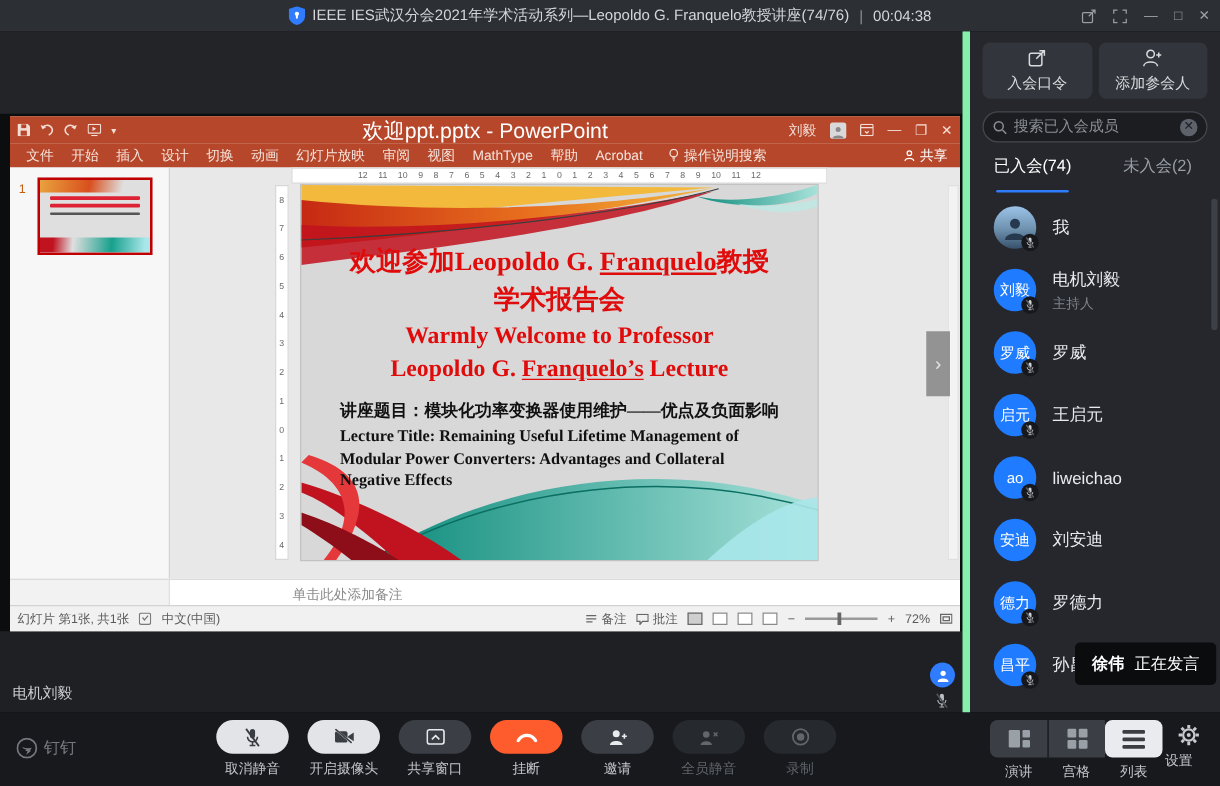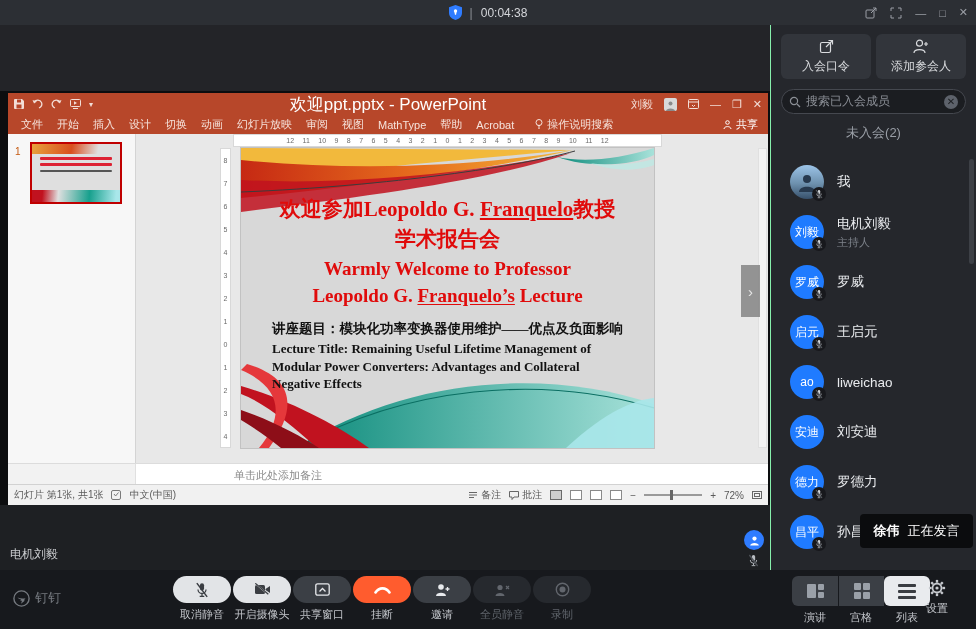--- a/index.html
+++ b/index.html
@@ -84,21 +84,21 @@
   .ppt-status { height:21px; background:#f1f1f1; border-top:1px solid #d2d2d2;
     display:flex; align-items:center; font-size:10px; color:#5a5a5a; padding:0 6px; }
   .ppt-status .right { margin-left:auto; display:flex; align-items:center; gap:8px; }
   .vicon { width:12px; height:10px; border:1px solid #8a8a8a; display:inline-block; background:#fff; }
   .vicon.active { background:#cfcfcf; border-color:#6a6a6a; }
   .zoom-slider { width:58px; height:2px; background:#9a9a9a; position:relative; }
   .zoom-slider .knob { position:absolute; left:26px; top:-4px; width:3px; height:10px; background:#666; }
 
   
   .sidebar { position:absolute; left:770px; top:25px; width:206px; height:545px;
-    background:#25272c; border-left:1px solid #86efac; z-index:10; }
+    background:#25272c; border-left:6px solid #86efac; z-index:10; }
   .sb-actions { display:flex; gap:5px; margin:9px 10px 0 10px; }
   .sb-btn { flex:1; height:45px; background:#32353b; border-radius:6px; display:flex;
     flex-direction:column; align-items:center; justify-content:center; gap:4px;
     color:#d9dbde; font-size:12px; }
   .sb-search { margin:10px 10px 0 10px; height:25px; border-radius:13px; background:#1b1d21;
     border:1px solid #45484f; display:flex; align-items:center; padding:0 7px; gap:5px;
     color:#8b8f96; font-size:12px; }
   .sb-search .clear { margin-left:auto; width:14px; height:14px; border-radius:50%;
     background:#5d626b; color:#1b1d21; font-size:10px; line-height:14px; text-align:center; }
   .sb-tabs { display:flex; margin-top:10px; height:26px; }
@@ -120,58 +120,59 @@
     background:#3d4046; border-radius:3px; }
   .toast { position:absolute; right:3px; top:489px; width:113px; height:34px; background:#0b0c0e;
     border-radius:4px; display:flex; align-items:center; justify-content:center; gap:8px;
     color:#fff; font-size:13px; z-index:12; }
   .toast .spk { font-weight:bold; }
 
   
   .toolbar { position:absolute; left:0; top:570px; width:976px; height:59px; background:#17191d; z-index:20;padding-left:37px; }
   .dd-logo { position:absolute; left:13px; top:19px; display:flex; align-items:center; gap:5px;
     color:#75797f; font-size:13px; }
-  .tb-center { position:absolute; left:173px; top:6px; display:flex; gap:2px; }
+  .tb-center { position:absolute; left:173px; top:6px; display:flex; gap:15px; }
   .tb-btn { width:58px; text-align:center; }
   .pill { width:58px; height:27px; border-radius:14px; display:flex; align-items:center;
     justify-content:center; margin:0 auto; }
   .pill-light { background:#e2e4e7; }
   .pill-dark  { background:#3b3f45; }
   .pill-red   { background:#ff5c2e; }
   .pill-dim   { background:#26292e; }
   .tb-label { margin-top:4px; font-size:11px; color:#c2c5ca; }
   .tb-label.dim { color:#5f646b; }
   .tb-views { position:absolute; right:46px; top:6px; display:flex; }
   .view-btn { width:46px; text-align:center; }
   .view-pill { width:46px; height:30px; background:#3b3f45; display:flex; align-items:center;
     justify-content:center; }
   .view-btn:first-child .view-pill { border-radius:6px 0 0 6px; }
   .view-btn:nth-child(2) .view-pill { border-left:1px solid #17191d; }
   .view-btn.active .view-pill { background:#e9ebee; border-radius:6px; }
-  .tb-settings { position:absolute; right:20px; top:9px; width:38px; text-align:center; }
+  .tb-settings { position:absolute; right:6px; top:9px; width:38px; text-align:left; }
   .vp-split { display:flex; gap:2px; }
   .vp-split .b1 { width:9px; height:14px; background:#9aa0a8; border-radius:1px; }
   .vp-split .col { display:flex; flex-direction:column; gap:2px; }
   .vp-split .b2 { width:6px; height:6px; background:#9aa0a8; border-radius:1px; }
   .vp-grid { display:grid; grid-template-columns:7px 7px; gap:2px; }
   .vp-grid i { width:7px; height:7px; background:#9aa0a8; border-radius:1px; display:block; }
   .vp-list { display:flex; flex-direction:column; gap:3px; }
   .vp-list i { width:18px; height:3px; background:#3a3d42; border-radius:1px; display:block; }
 </style>
 </head>
 <body>
 
 <div class="titlebar">
   <span>
     <svg width="13" height="15" viewBox="0 0 13 15">
         <path d="M6.5 0 L13 2.2 V8 C13 11.8 9.8 14.2 6.5 15 C3.2 14.2 0 11.8 0 8 V2.2 Z" fill="#2f7cff"></path>
         <circle cx="6.5" cy="6" r="1.7" fill="#fff"></circle>
         <rect x="5.7" y="6.5" width="1.6" height="3.4" rx="0.8" fill="#fff"></rect>
       </svg>
   </span>
+  <span>IEEE IES武汉分会2021年学术活动系列—Leopoldo G. Franquelo教授讲座(74/76)</span>
   <span class="timer-sep">|</span>
   <span>00:04:38</span>
   <div class="win-controls">
     <span>
       <svg width="12" height="12" viewBox="0 0 12 12">
           <rect x="1" y="3" width="8" height="8" rx="1" fill="none" stroke="#9b9fa6"></rect>
           <path d="M6 6 L11 1 M8 1 h3 v3" stroke="#9b9fa6" fill="none"></path>
         </svg>
     </span>
     <span>
@@ -428,20 +429,21 @@
   <div class="sb-search">
     <svg width="12" height="12" viewBox="0 0 12 12">
         <circle cx="5" cy="5" r="3.6" fill="none" stroke="#8b8f96" stroke-width="1.2"></circle>
         <path d="M8 8 L11 11" stroke="#8b8f96" stroke-width="1.2"></path>
       </svg>
     <span>搜索已入会成员</span>
     <span class="clear">✕</span>
   </div>
 
   <div class="sb-tabs">
+    <div class="sb-tab active">已入会(74)</div>
     <div class="sb-tab">未入会(2)</div>
   </div>
 
   <div class="sb-list">
     <div class="p-item">
       <div class="avatar avatar-photo">
         <svg width="20" height="20" viewBox="0 0 20 20">
             <circle cx="10" cy="7" r="4" fill="#27394e"></circle>
             <path d="M2 20 C2 13 18 13 18 20 Z" fill="#27394e"></path>
           </svg>

